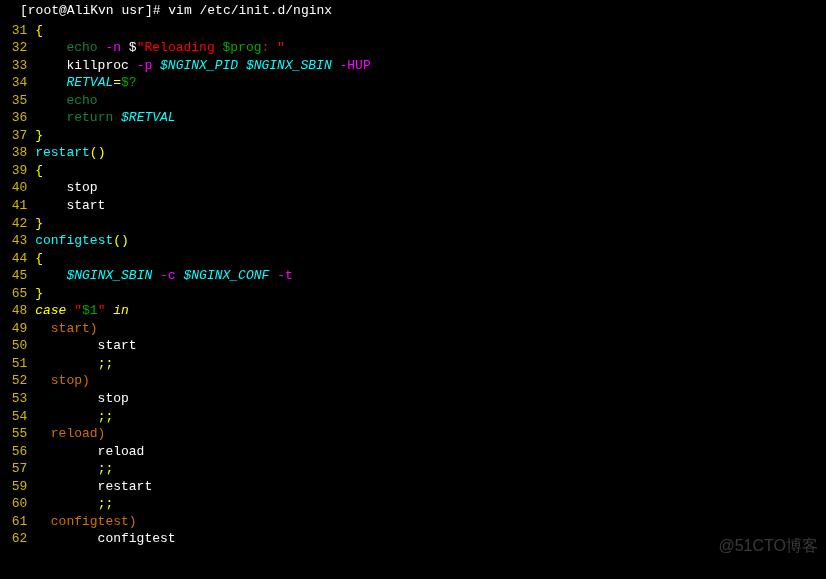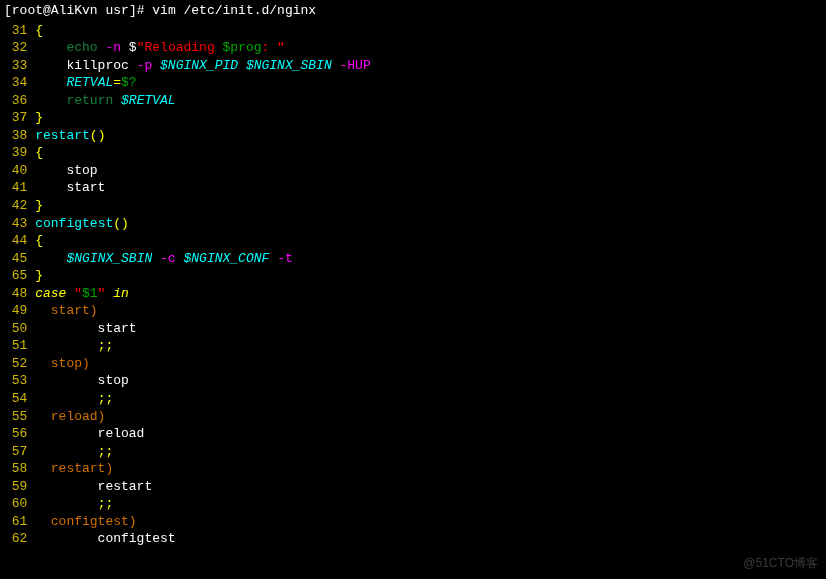--- a/index.html
+++ b/index.html
@@ -9,21 +9,21 @@
     font-family: Consolas, "Courier New", monospace;
     font-size: 13px;
     line-height: 1.35;
     color: #fff;
     width: 826px;
     height: 579px;
     overflow: hidden;
     position: relative;
   }
   .prompt {
-    padding: 2px 4px 2px 4px;
+    padding: 2px 4px 2px 20px;
     white-space: pre;
   }
   .editor {
     padding: 0 4px;
   }
   .row {
     white-space: pre;
   }
   .ln      { color: #d0b800; margin-top: 23px; } 
   .brace   { color: #ffff00; }
@@ -35,36 +35,37 @@
   .assign  { color: #ffff00; }
   .func    { color: #00ffff; }
   .op      { color: #ffff00; }
   .plain   { color: #ffffff; }
   .case-start { color: #ffff00; font-style: italic; }
   .case-label { color: #d07000; }
   .semi    { color: #ffff00; }
   .watermark {
     position: absolute;
     right: 8px;
-    bottom: 8px;
+    bottom: 22px;
     color: rgba(255,255,255,0.22);
-    font-size: 12px;
+    font-size: 16px;
     font-family: Arial, sans-serif;
   }
 </style>
 </head>
 <body>
 
 <div class="prompt"><span>[</span><span>root</span><span>@</span><span>AliKvn</span> <span>usr</span><span>]# </span><span>vim</span> <span>/etc/init.d/nginx</span></div>
 
 <div class="editor" id="editor">
     <div class="row"><span class="ln"> 31</span><span class="plain"> </span><span class="brace">{</span></div>
     <div class="row"><span class="ln"> 32</span><span class="plain">     </span><span class="kw">echo</span><span class="plain"> </span><span class="opt">-n</span><span class="plain"> $</span><span class="str">"Reloading </span><span class="var2">$prog</span><span class="str">: "</span></div>
     <div class="row"><span class="ln"> 33</span><span class="plain">     killproc </span><span class="opt">-p</span><span class="plain"> </span><span class="var">$NGINX_PID</span><span class="plain"> </span><span class="var">$NGINX_SBIN</span><span class="plain"> </span><span class="opt">-HUP</span></div>
     <div class="row"><span class="ln"> 34</span><span class="plain">     </span><span class="var">RETVAL</span><span class="assign">=</span><span class="var2">$?</span></div>
+    <div class="row"><span class="ln"> 35</span><span class="plain">     </span><span class="kw">echo</span></div>
     <div class="row"><span class="ln"> 36</span><span class="plain">     </span><span class="kw">return</span><span class="plain"> </span><span class="var">$RETVAL</span></div>
     <div class="row"><span class="ln"> 37</span><span class="plain"> </span><span class="brace">}</span></div>
     <div class="row"><span class="ln"> 38</span><span class="plain"> </span><span class="func">restart</span><span class="op">()</span></div>
     <div class="row"><span class="ln"> 39</span><span class="plain"> </span><span class="brace">{</span></div>
     <div class="row"><span class="ln"> 40</span><span class="plain">     stop</span></div>
     <div class="row"><span class="ln"> 41</span><span class="plain">     start</span></div>
     <div class="row"><span class="ln"> 42</span><span class="plain"> </span><span class="brace">}</span></div>
     <div class="row"><span class="ln"> 43</span><span class="plain"> </span><span class="func">configtest</span><span class="op">()</span></div>
     <div class="row"><span class="ln"> 44</span><span class="plain"> </span><span class="brace">{</span></div>
     <div class="row"><span class="ln"> 45</span><span class="plain">     </span><span class="var">$NGINX_SBIN</span><span class="plain"> </span><span class="opt">-c</span><span class="plain"> </span><span class="var">$NGINX_CONF</span><span class="plain"> </span><span class="opt">-t</span></div>
@@ -72,20 +73,19 @@
     <div class="row"><span class="ln"> 48</span><span class="plain"> </span><span class="case-start">case</span><span class="plain"> </span><span class="str">"</span><span class="var2">$1</span><span class="str">"</span><span class="plain"> </span><span class="case-start">in</span></div>
     <div class="row"><span class="ln"> 49</span><span class="plain">   </span><span class="case-label">start)</span></div>
     <div class="row"><span class="ln"> 50</span><span class="plain">         start</span></div>
     <div class="row"><span class="ln"> 51</span><span class="plain">         </span><span class="semi">;;</span></div>
     <div class="row"><span class="ln"> 52</span><span class="plain">   </span><span class="case-label">stop)</span></div>
     <div class="row"><span class="ln"> 53</span><span class="plain">         stop</span></div>
     <div class="row"><span class="ln"> 54</span><span class="plain">         </span><span class="semi">;;</span></div>
     <div class="row"><span class="ln"> 55</span><span class="plain">   </span><span class="case-label">reload)</span></div>
     <div class="row"><span class="ln"> 56</span><span class="plain">         reload</span></div>
     <div class="row"><span class="ln"> 57</span><span class="plain">         </span><span class="semi">;;</span></div>
-    <div class="row"><span class="ln"> 58</span><span class="plain">   </span><span class="case-label">restart)</span></div>
     <div class="row"><span class="ln"> 59</span><span class="plain">         restart</span></div>
     <div class="row"><span class="ln"> 60</span><span class="plain">         </span><span class="semi">;;</span></div>
     <div class="row"><span class="ln"> 61</span><span class="plain">   </span><span class="case-label">configtest)</span></div>
     <div class="row"><span class="ln"> 62</span><span class="plain">         configtest</span></div>
   </div>
 
 <div class="watermark">@51CTO博客</div>
 
 </body></html>

